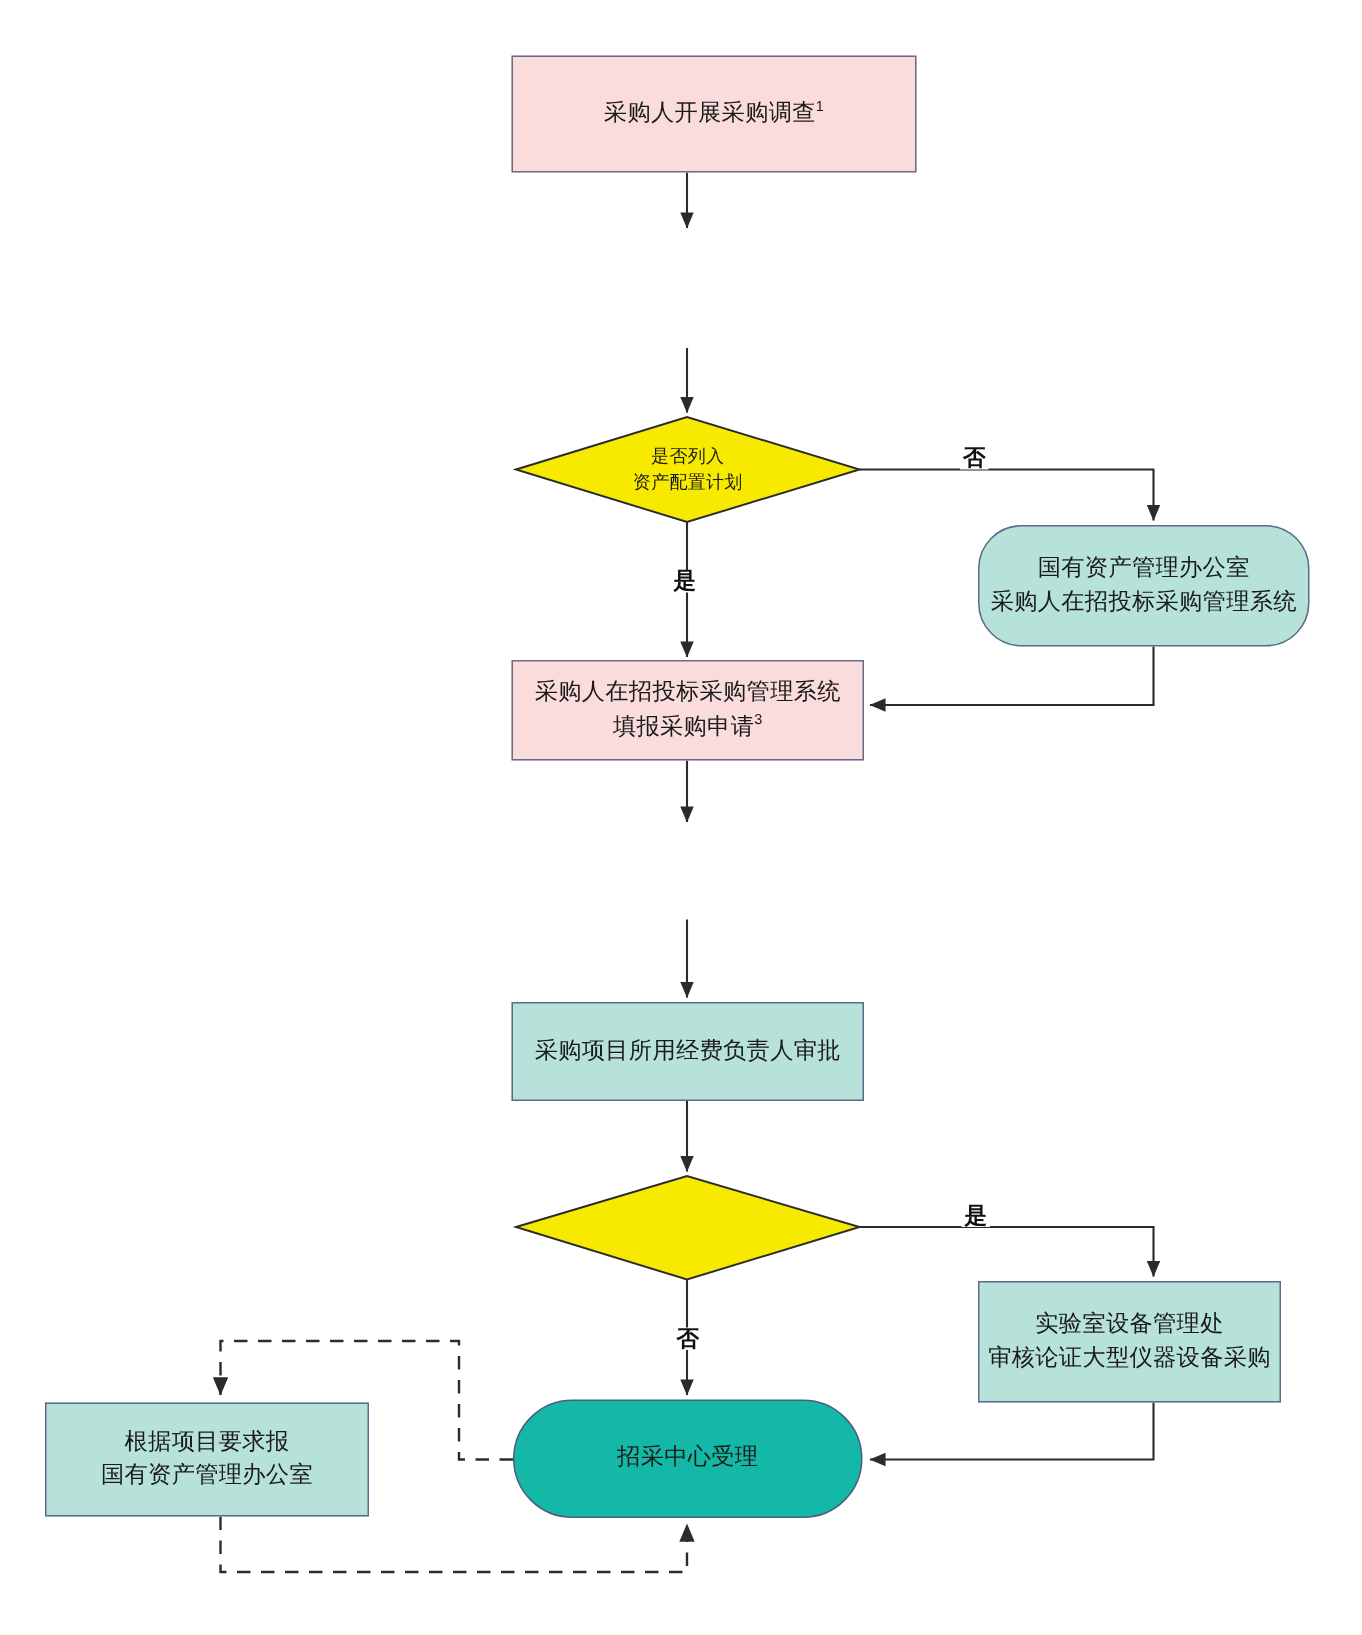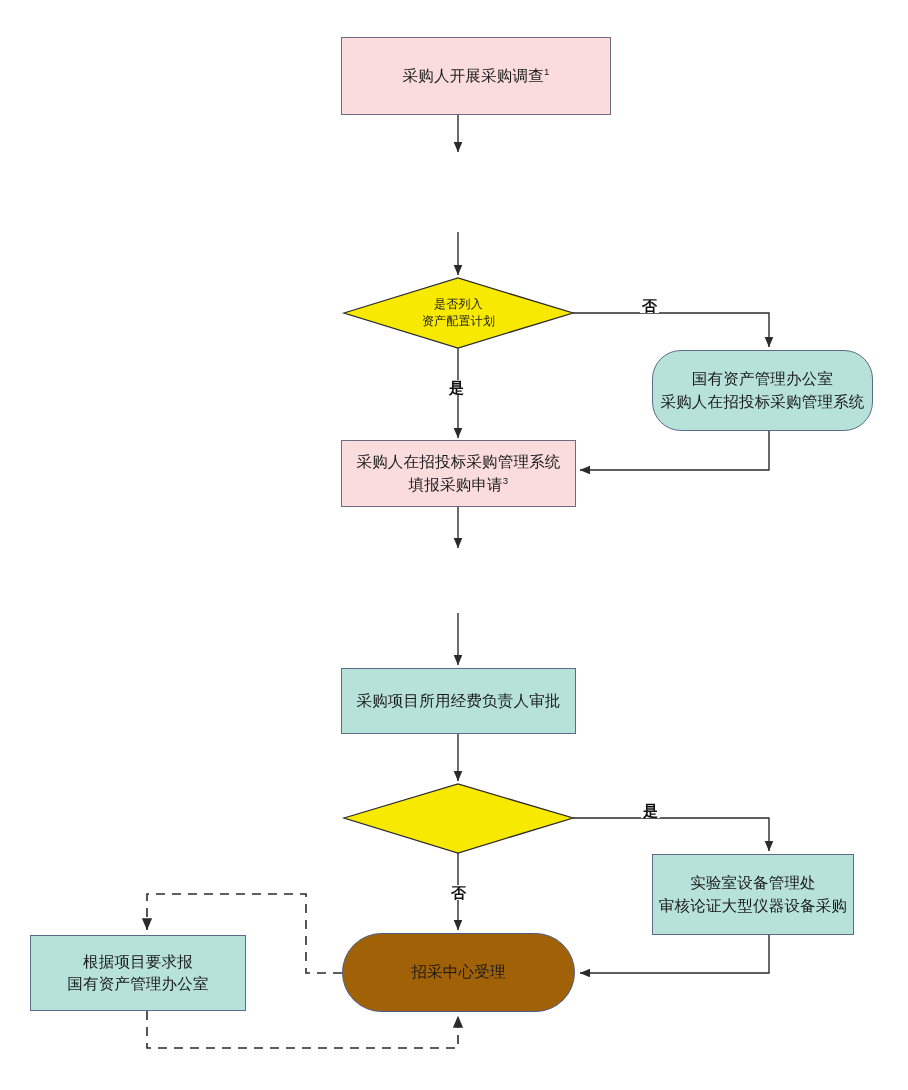--- a/index.html
+++ b/index.html
@@ -40,21 +40,21 @@
   .node .txt {
     display: block;
     white-space: pre-line;
   }
   .node.process {
     border: 1.3px solid #6b6b86;
   }
   .node.pink { background: #fadcdc; }
   .node.teal { background: #b7e2da; border-color: #5c6b8a; }
   .node.terminal {
-    background: #a16207;
+    background: #14b8a6;
     border: 1.4px solid #4a5b85;
     border-radius: 999px;
   }
   .node.decision {
     background: transparent;
     border: none;
   }
   .diamond-label {
     position: relative;
     z-index: 2;

